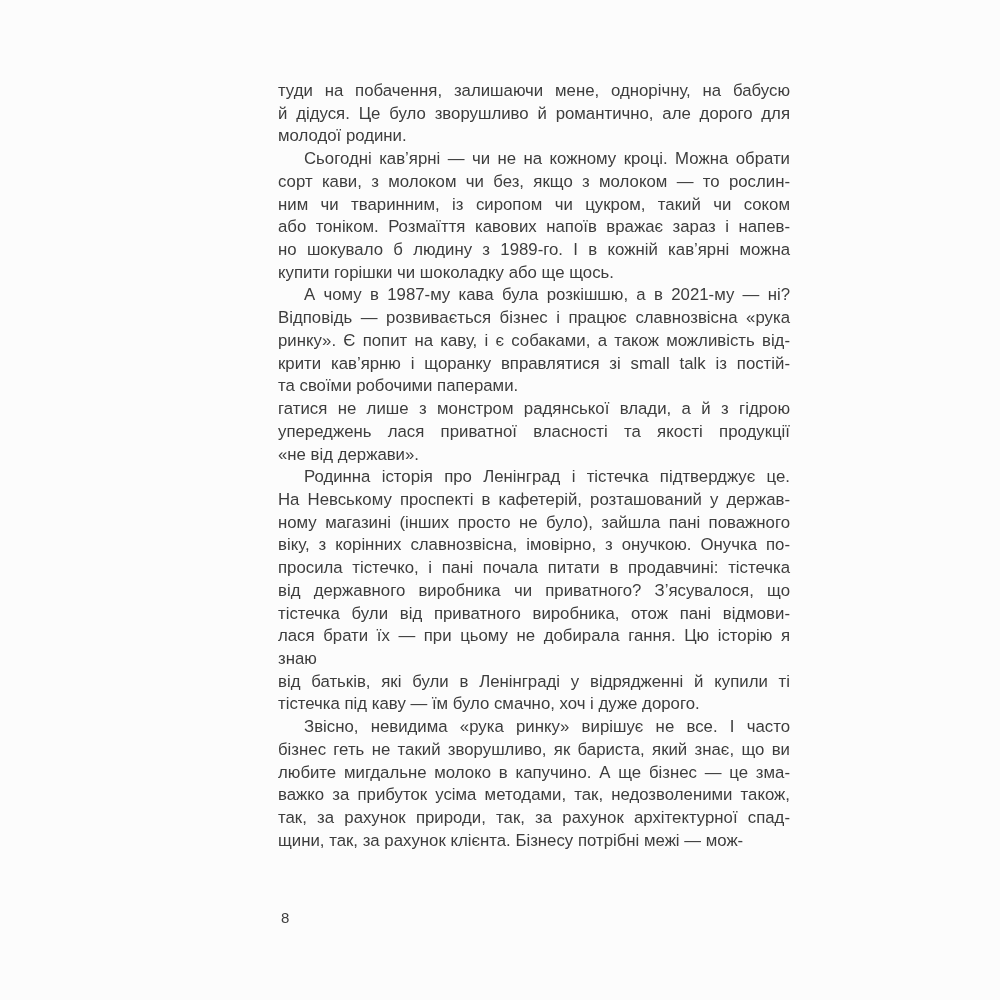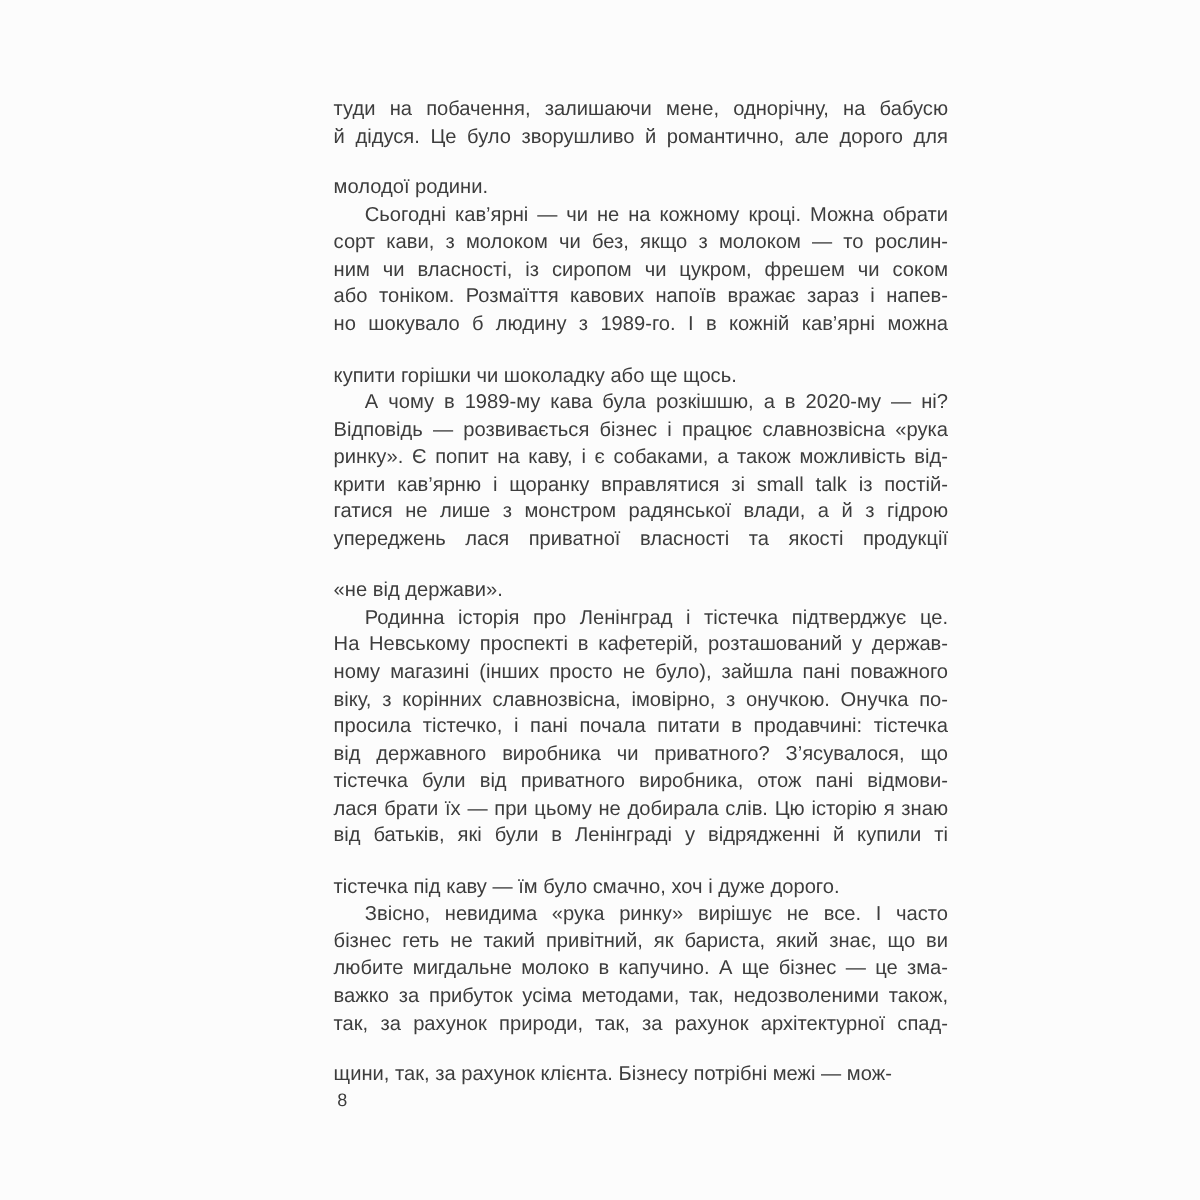--- a/index.html
+++ b/index.html
@@ -33,21 +33,20 @@
     padding: 0;
   }
   .line {
     display: block;
     text-align: justify;
     text-align-last: justify;
     white-space: normal;
   }
   .line.last {
     text-align-last: left;
-    margin-top: 20px;
   }
   .para.indent .line.first {
     padding-left: 26px;
   }
   .page-footer {
     position: absolute;
     left: 281px;
     top: 907px;
     color: #3d3d3d;
     font-size: 15px;
@@ -60,51 +59,52 @@
 <main class="book-page">
   <section class="page-text" id="text-block">
       <p class="para">
         <span class="line first">туди на побачення, залишаючи мене, однорічну, на бабусю</span>
         <span class="line">й дідуся. Це було зворушливо й романтично, але дорого для</span>
         <span class="line last">молодої родини.</span>
       </p>
       <p class="para indent">
         <span class="line first">Сьогодні кав’ярні — чи не на кожному кроці. Можна обрати</span>
         <span class="line">сорт кави, з молоком чи без, якщо з молоком — то рослин-</span>
-        <span class="line">ним чи власності, із сиропом чи цукром, фрешем чи соком</span>
+        <span class="line">ним чи тваринним, із сиропом чи цукром, такий чи соком</span>
         <span class="line">або тоніком. Розмаїття кавових напоїв вражає зараз і напев-</span>
         <span class="line">но шокувало б людину з 1989-го. І в кожній кав’ярні можна</span>
         <span class="line last">купити горішки чи шоколадку або ще щось.</span>
       </p>
       <p class="para indent">
-        <span class="line first">А чому в 1989-му кава була розкішшю, а в 2020-му — ні?</span>
+        <span class="line first">А чому в 1987-му кава була розкішшю, а в 2021-му — ні?</span>
         <span class="line">Відповідь — розвивається бізнес і працює славнозвісна «рука</span>
         <span class="line">ринку». Є попит на каву, і є собаками, а також можливість від-</span>
         <span class="line">крити кав’ярню і щоранку вправлятися зі small talk із постій-</span>
+        <span class="line last">та своїми робочими паперами.</span>
       </p>
       <p class="para indent">
         <span class="line">гатися не лише з монстром радянської влади, а й з гідрою</span>
         <span class="line">упереджень лася приватної власності та якості продукції</span>
         <span class="line last">«не від держави».</span>
       </p>
       <p class="para indent">
         <span class="line first">Родинна історія про Ленінград і тістечка підтверджує це.</span>
         <span class="line">На Невському проспекті в кафетерій, розташований у держав-</span>
         <span class="line">ному магазині (інших просто не було), зайшла пані поважного</span>
         <span class="line">віку, з корінних славнозвісна, імовірно, з онучкою. Онучка по-</span>
         <span class="line">просила тістечко, і пані почала питати в продавчині: тістечка</span>
         <span class="line">від державного виробника чи приватного? З’ясувалося, що</span>
         <span class="line">тістечка були від приватного виробника, отож пані відмови-</span>
-        <span class="line">лася брати їх — при цьому не добирала слів. Цю історію я знаю</span>
+        <span class="line">лася брати їх — при цьому не добирала гання. Цю історію я знаю</span>
         <span class="line">від батьків, які були в Ленінграді у відрядженні й купили ті</span>
         <span class="line last">тістечка під каву — їм було смачно, хоч і дуже дорого.</span>
       </p>
       <p class="para indent">
         <span class="line first">Звісно, невидима «рука ринку» вирішує не все. І часто</span>
-        <span class="line">бізнес геть не такий привітний, як бариста, який знає, що ви</span>
+        <span class="line">бізнес геть не такий зворушливо, як бариста, який знає, що ви</span>
         <span class="line">любите мигдальне молоко в капучино. А ще бізнес — це зма-</span>
         <span class="line">важко за прибуток усіма методами, так, недозволеними також,</span>
         <span class="line">так, за рахунок природи, так, за рахунок архітектурної спад-</span>
         <span class="line last">щини, так, за рахунок клієнта. Бізнесу потрібні межі — мож-</span>
       </p>
     </section>
   <footer class="page-footer">
     <span>8</span>
   </footer>
 </main>

